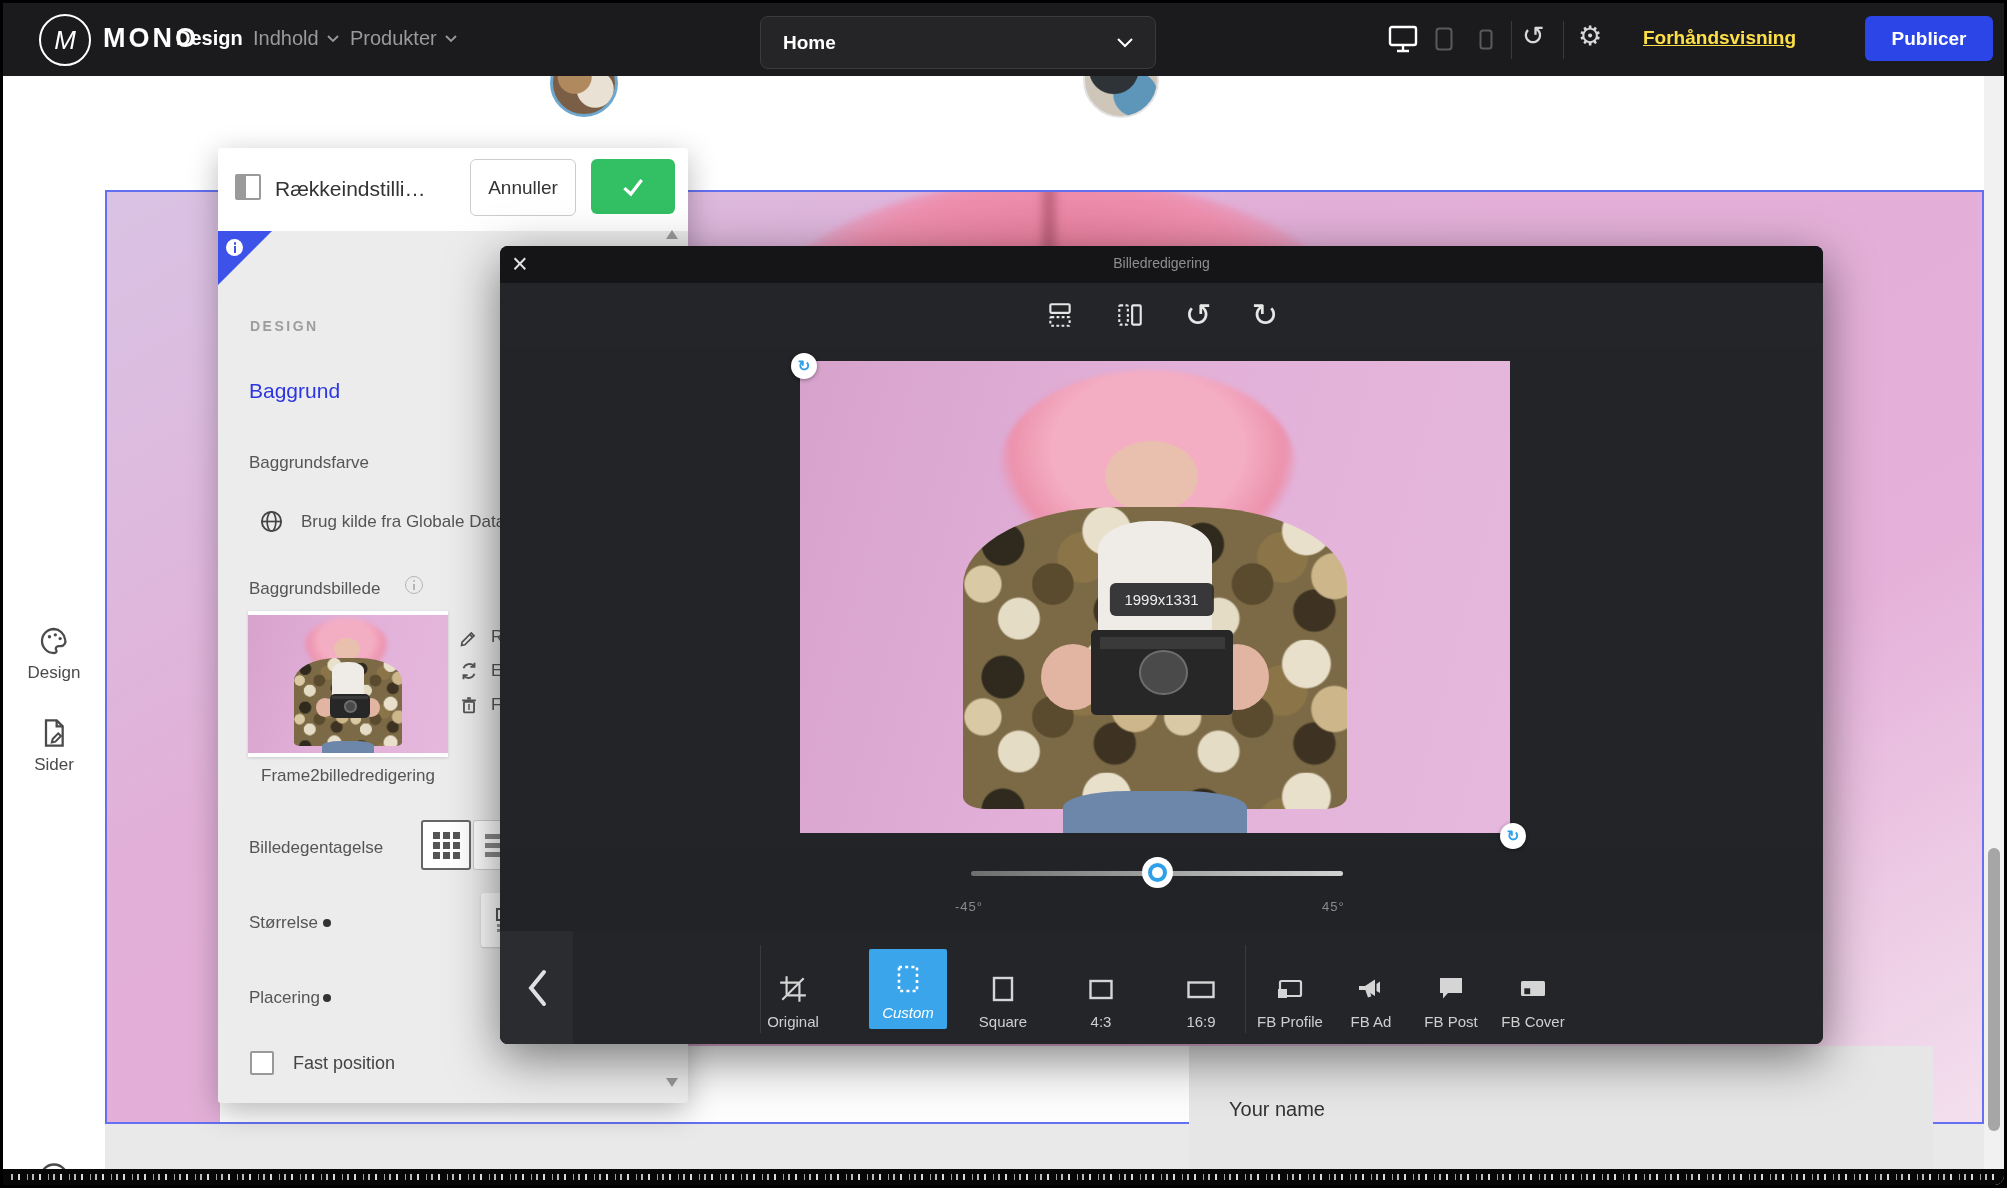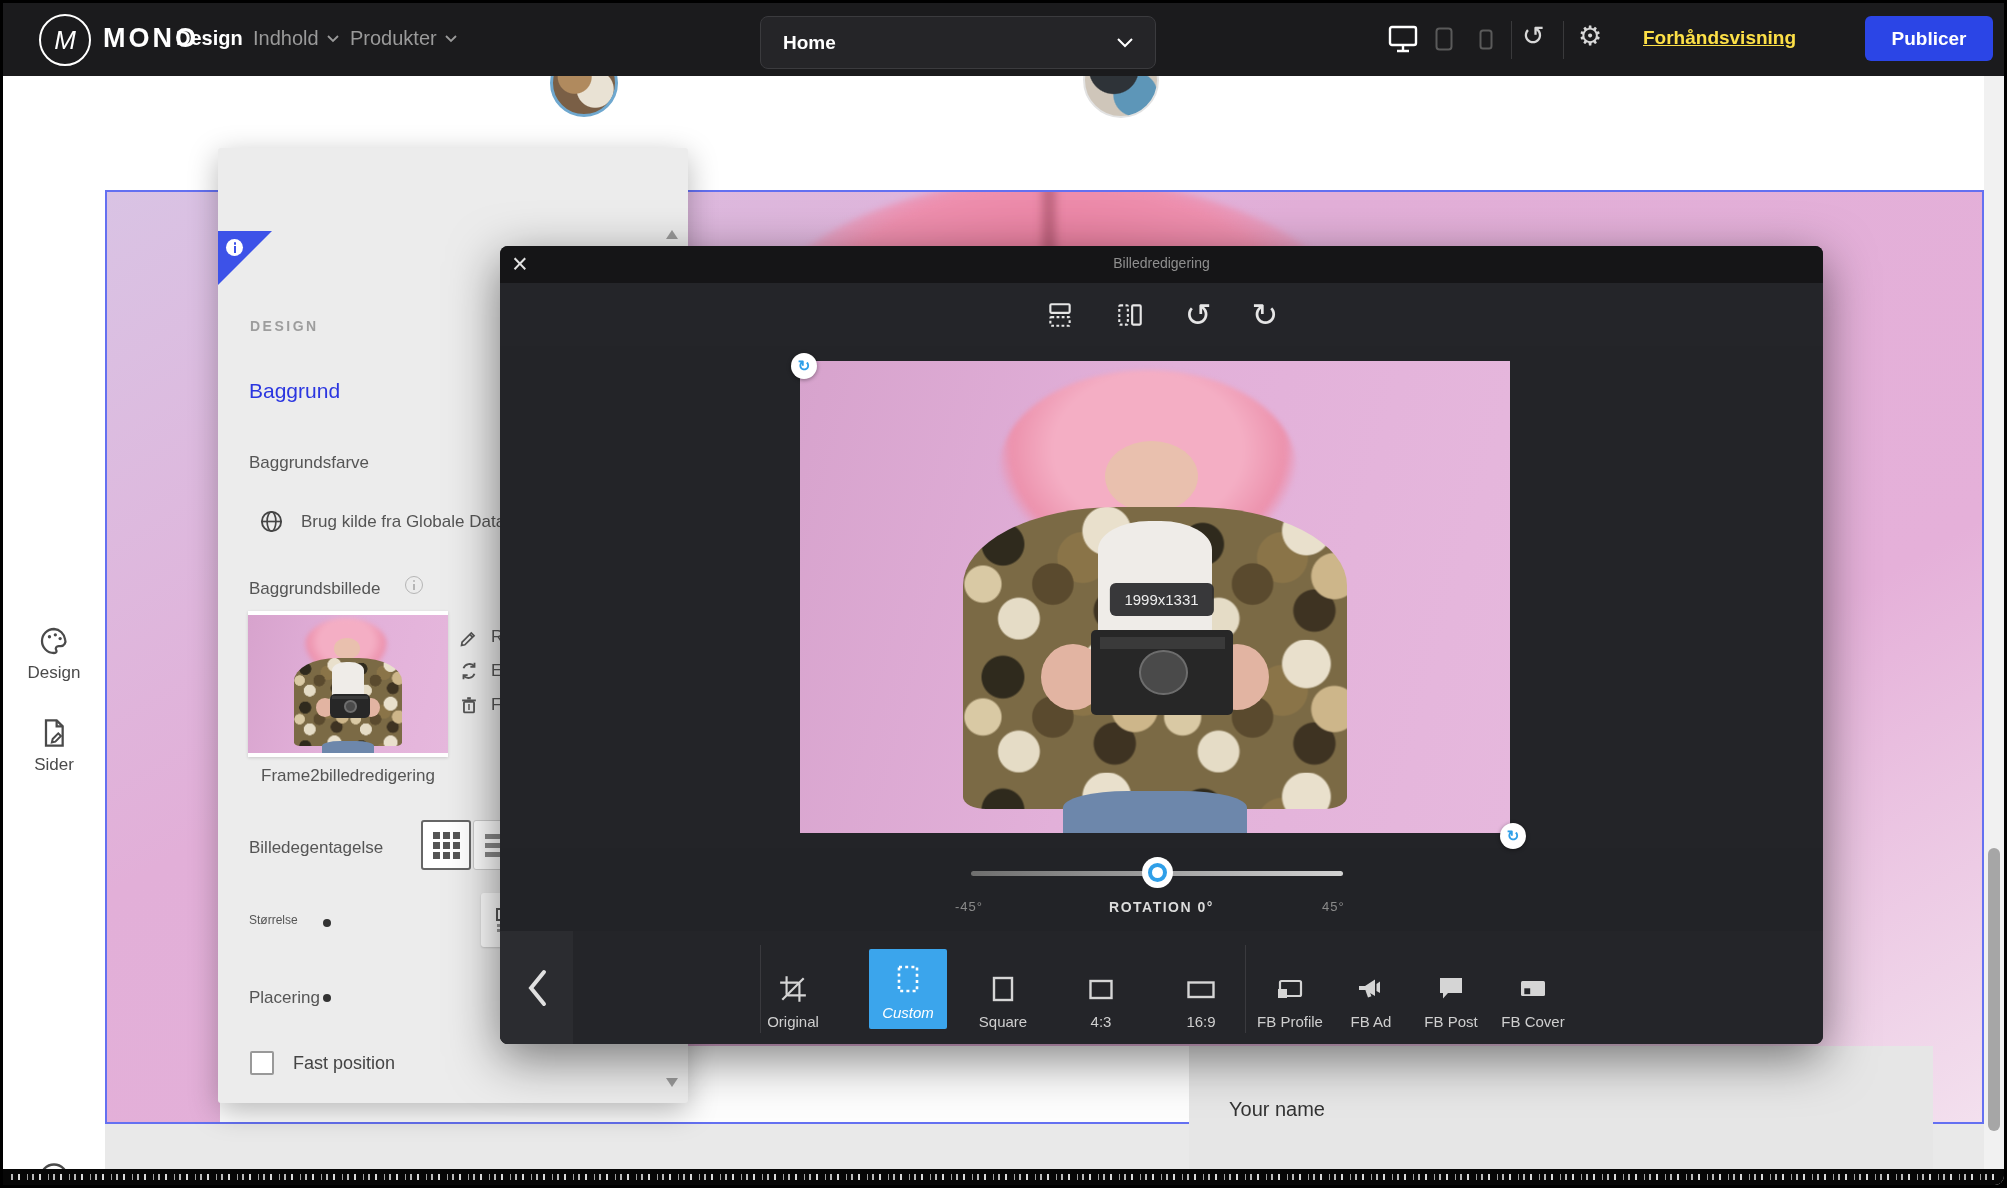--- a/index.html
+++ b/index.html
@@ -104,21 +104,21 @@
   #cl-0{top:479px;} #cl-1{top:513px;} #cl-2{top:547px;}
   #thumb-caption{left:0px;top:618px;width:260px;text-align:center;font-size:17px;color:#555;}
   #repeat-label{left:31px;top:690px;font-size:17px;color:#555;}
   #repeat-btn-grid{left:203px;top:672px;width:50px;height:50px;background:#fff;border:2px solid #666;border-radius:3px;
     box-sizing:border-box;display:flex;align-items:center;justify-content:center;cursor:pointer;}
   #repeat-btn-lines{left:255px;top:672px;width:50px;height:50px;background:#fff;border:1px solid #ccc;border-radius:3px;
     box-sizing:border-box;display:flex;align-items:center;justify-content:center;cursor:pointer;}
   .grid-dots{display:grid;grid-template-columns:repeat(3,7px);grid-gap:3px;}
   .grid-dots i{width:7px;height:7px;background:#555;}
   .line-bars i{display:block;width:26px;height:5px;background:#888;margin:4px 0;}
-  #size-label{left:31px;top:765px;font-size:12px;color:#555;}
+  #size-label{left:31px;top:765px;font-size:17px;color:#555;}
   #size-dot{left:105px;top:771px;width:8px;height:8px;background:#333;border-radius:50%;}
   #size-btn{left:263px;top:745px;width:54px;height:54px;background:#fff;border-radius:3px;box-shadow:0 1px 2px rgba(0,0,0,.15);
     display:flex;align-items:center;justify-content:center;cursor:pointer;}
   #place-label{left:31px;top:840px;font-size:17px;color:#555;}
   #place-dot{left:105px;top:846px;width:8px;height:8px;background:#333;border-radius:50%;}
   #fixed-checkbox{left:32px;top:903px;width:20px;height:20px;background:#fff;border:2px solid #999;border-radius:2px;cursor:pointer;}
   #fixed-label{left:75px;top:905px;font-size:18px;color:#444;}
 
   
   #modal{left:497px;top:243px;width:1323px;height:798px;background:#222327;border-radius:8px;
@@ -278,20 +278,32 @@
       <svg width="34" height="34" viewBox="0 0 24 24">
         <circle cx="12" cy="12" r="9.5" fill="none" stroke="#4a4a4a" stroke-width="1.7"></circle>
         <path d="M9.2 9.4 a2.9 2.9 0 1 1 4 3.1 c-.9.4-1.2 1-1.2 1.9" fill="none" stroke="#4a4a4a" stroke-width="1.7"></path>
         <circle cx="12" cy="17" r="1.1" fill="#4a4a4a"></circle>
       </svg>
 
     </div>
   </div>
 
   <div class="abs" id="panel">
+    <div class="abs" id="panel-header">
+      <div class="abs" id="panel-type-icon"></div>
+      <div class="abs" id="panel-title">Rækkeindstilli…</div>
+      <div class="abs" id="cancel-btn">
+        <span>Annuller</span>
+      </div>
+      <div class="abs" id="confirm-btn">
+        <svg width="26" height="26" viewBox="0 0 24 24">
+          <polyline points="4,13 10,18.5 20,5.5" fill="none" stroke="#fff" stroke-width="3"></polyline>
+        </svg>
+      </div>
+    </div>
     <div class="abs" id="info-corner"></div>
     <div class="abs" id="info-i"></div>
     <div class="abs panel-scroll-arrow" id="scroll-up"></div>
     <div class="abs panel-scroll-arrow" id="scroll-down"></div>
 
     <div class="abs" id="design-heading">DESIGN</div>
     <div class="abs" id="baggrund-link">Baggrund</div>
     <div class="abs" id="bgfarve-label">Baggrundsfarve</div>
 
     <div class="abs" id="globe-row">
@@ -427,21 +439,20 @@
       <div class="abs crop-handle" id="handle-tl">↻</div>
       <div class="abs crop-handle" id="handle-br">↻</div>
       <div class="abs" id="size-badge">1999x1331</div>
     </div>
 
     <div class="abs" id="slider-track"></div>
     <div class="abs" id="slider-handle">
         <i></i>
       </div>
     <div class="abs" id="rot-min">-45°</div>
-    <div class="abs" id="rot-val">ROTATION 0°</div>
     <div class="abs" id="rot-max">45°</div>
 
     <div class="abs" id="modal-bottom">
       <div class="abs" id="back-zone">
         <svg width="22" height="38" viewBox="0 0 22 38">
           <polyline points="18,3 5,19 18,35" fill="none" stroke="#e0e0e0" stroke-width="4" stroke-linecap="round"></polyline>
         </svg>
       </div>
       <div class="abs bottom-divider" id="bdiv-1"></div>
       <div class="abs bottom-divider" id="bdiv-2"></div>

